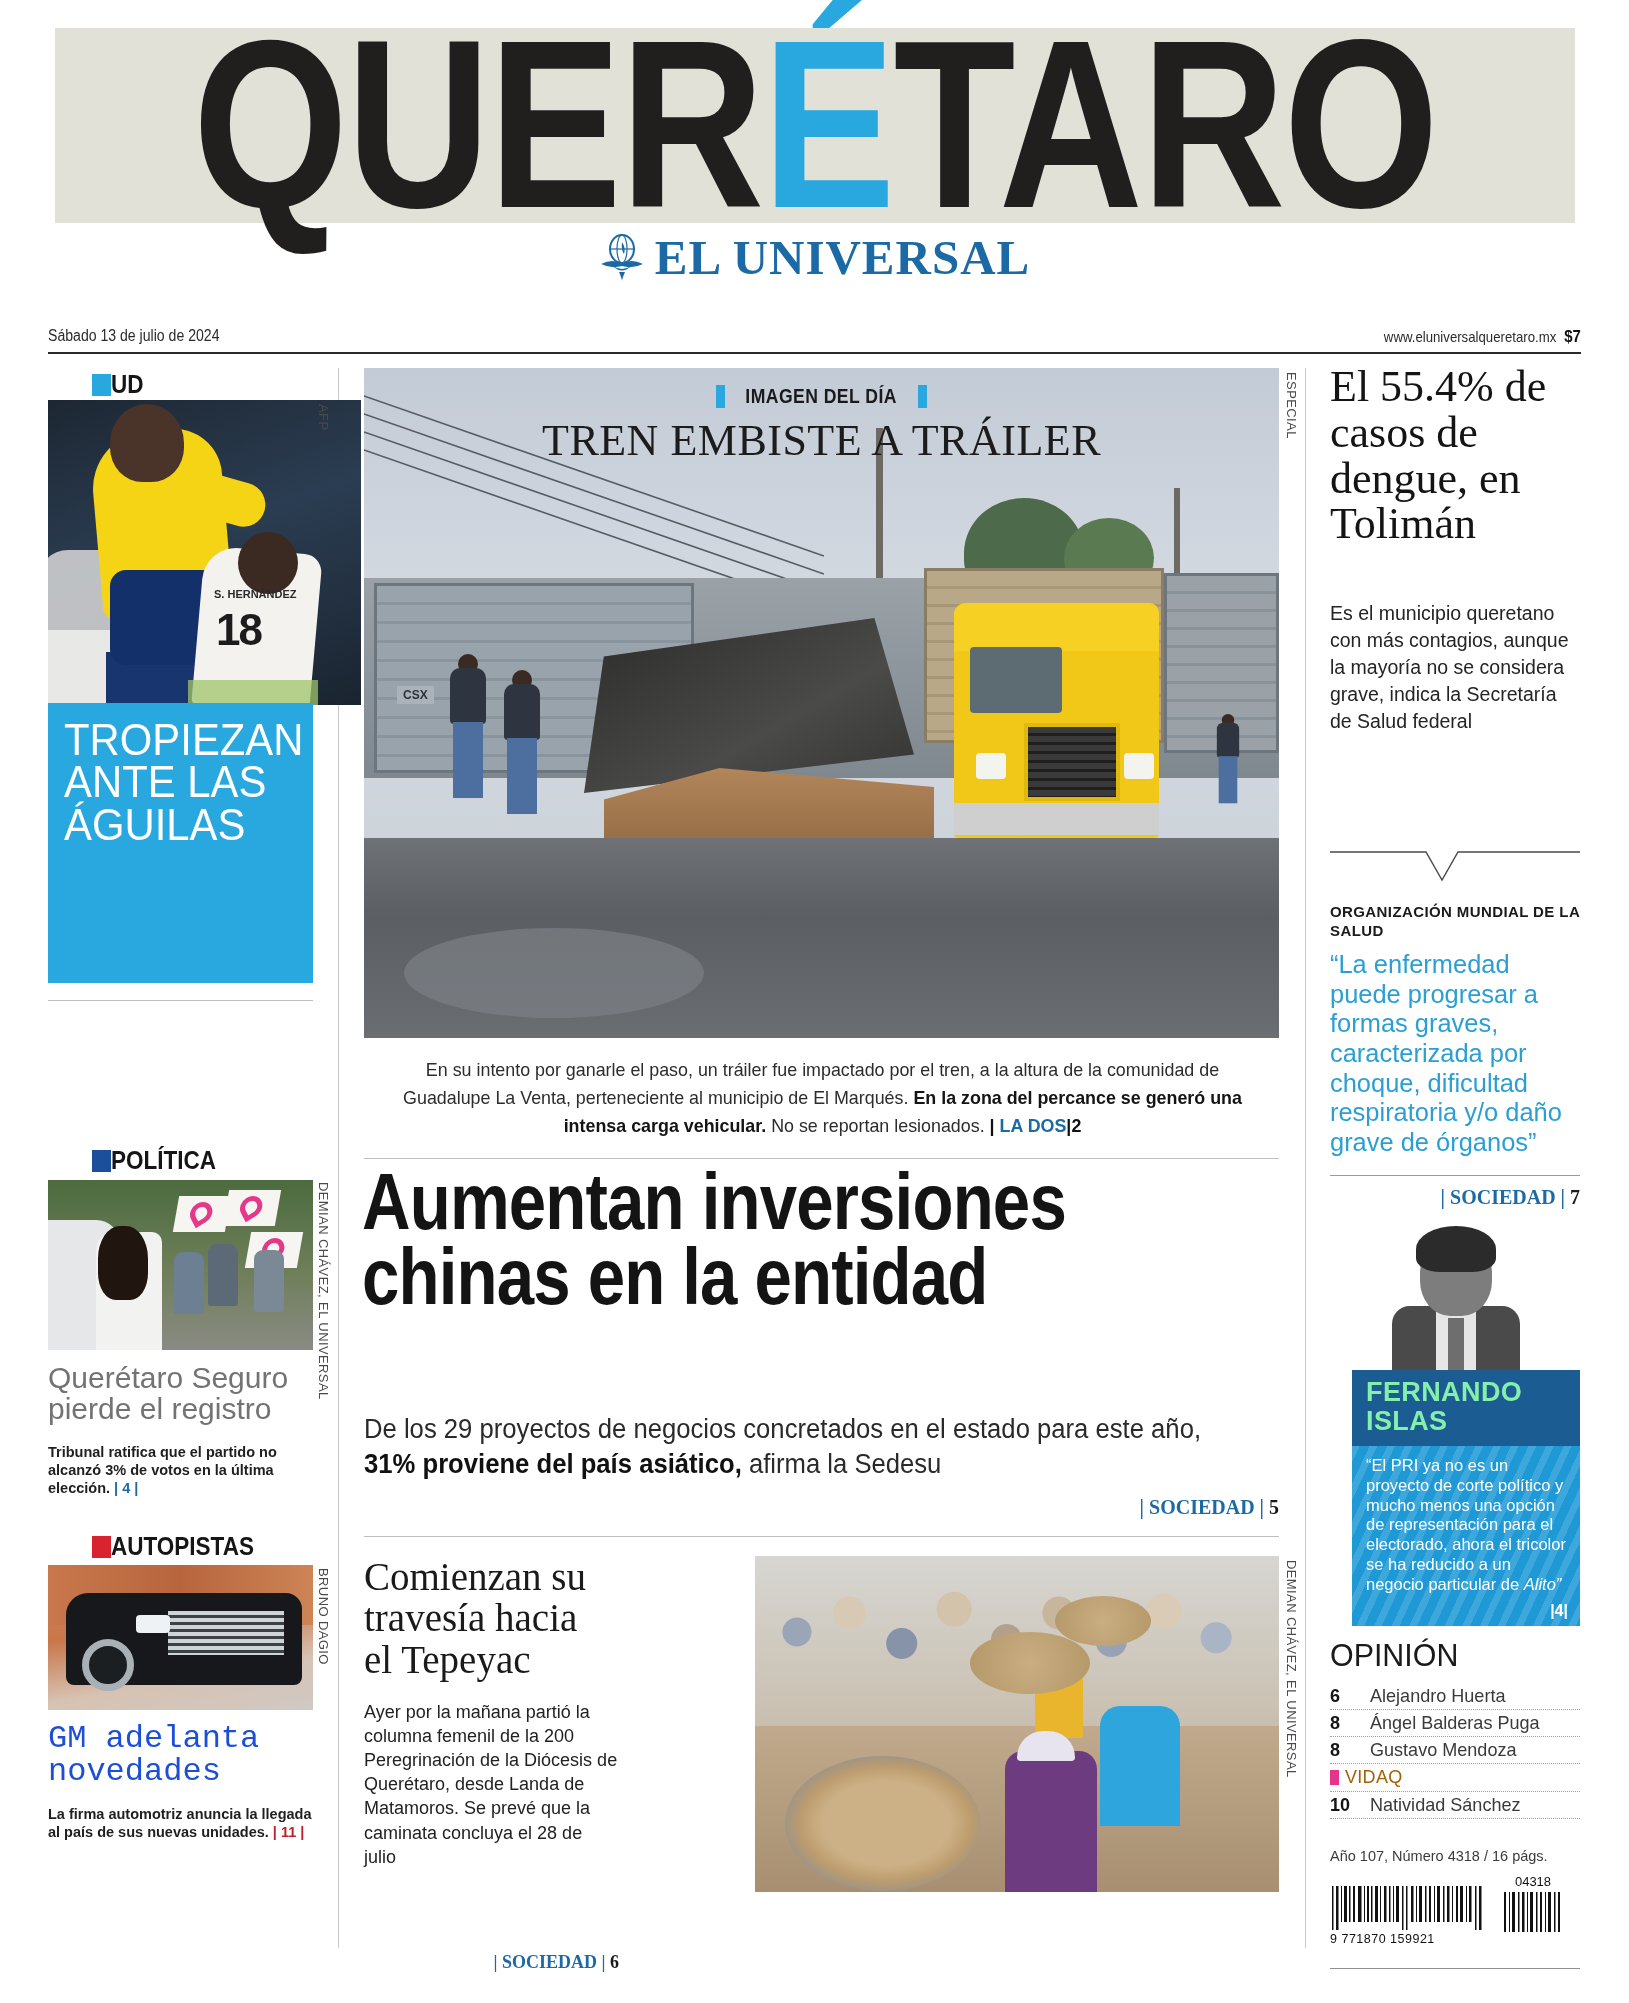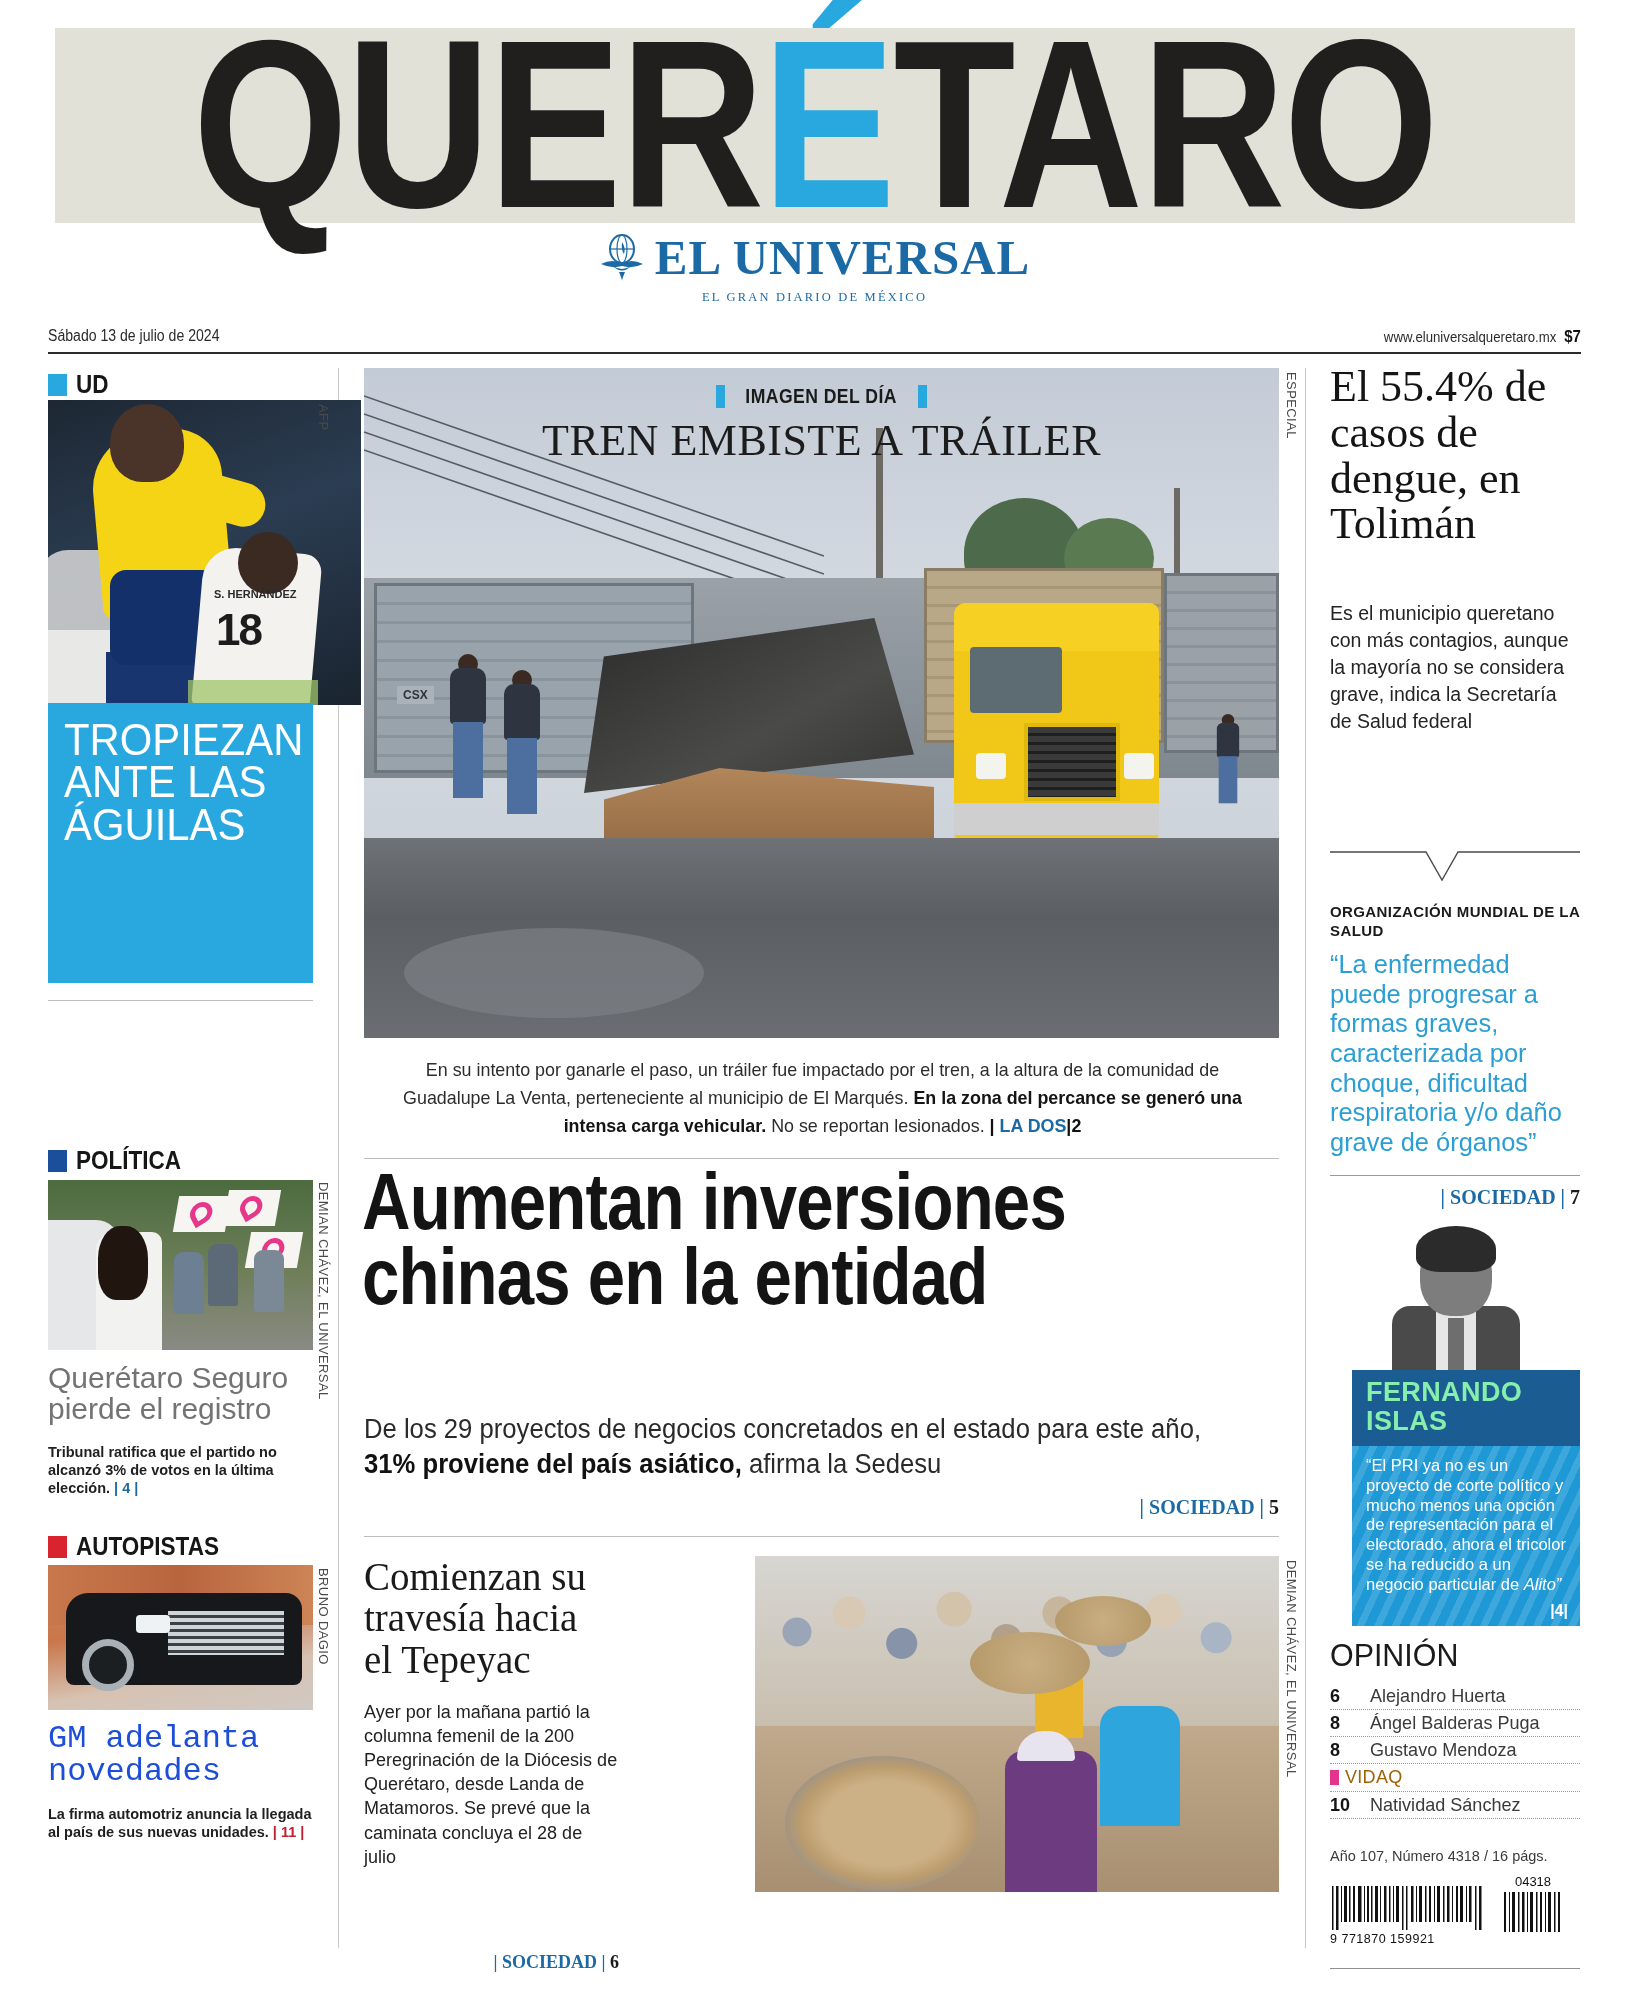--- a/index.html
+++ b/index.html
@@ -65,21 +65,21 @@
   }
   .siteline .price{font-weight:bold;font-size:17px;margin-left:9px;color:#111;}
   .rule-top{
     position:absolute;left:48px;top:352px;width:1533px;height:2px;background:#2b2b2b;
   }
 
   
   .vrule{position:absolute;width:1px;background:#c9c9c9;}
 
   
-  .kicker{display:flex;align-items:center;gap:9px;}
+  .kicker{display:flex;align-items:center;gap:0;margin-left:44px;}
   .kicker .sq{width:19px;height:22px;display:inline-block;}
   .kicker .kt{
     font-family:"Liberation Sans Narrow","Liberation Sans",sans-serif;
     font-weight:bold;font-size:25px;color:#161616;letter-spacing:0px;
     transform:scaleX(0.9);transform-origin:left;
   }
 
   
   .photo{position:absolute;overflow:hidden;background:#b9c0c6;}
   .credit-v{
@@ -404,21 +404,20 @@
         <ellipse cx="23" cy="17" rx="5" ry="14" fill="none" stroke="#1b6aa5" stroke-width="1.2"></ellipse>
         <line x1="11" y1="17" x2="35" y2="17" stroke="#1b6aa5" stroke-width="1.2"></line>
         <path d="M23 10 q4 6 2 12 q-3 -4 -2 -12z" fill="#1b6aa5"></path>
         <path d="M2 32 q12 -6 21 0 q9 -6 21 0 q-10 5 -21 2 q-11 3 -21 -2z" fill="#1b6aa5"></path>
         <path d="M14 34 q9 6 18 0 q-9 9 -18 0z" fill="#1b6aa5"></path>
         <path d="M20 40 q3 7 3 9 q0 -2 3 -9z" fill="#1b6aa5"></path>
       </svg>
     </span>
     <span class="logo-text">EL UNIVERSAL</span>
   </div>
-  <div class="logo-tag">EL GRAN DIARIO DE  MÉXICO</div>
 
   <div class="dateline">Sábado 13 de julio de 2024</div>
   <div class="siteline">
     <span>www.eluniversalqueretaro.mx</span><span class="price">$7</span>
   </div>
   <div class="rule-top"></div>
 
   <div class="vrule" style="left:338px;top:368px;height:1580px;"></div>
   <div class="vrule" style="left:1305px;top:368px;height:1580px;"></div>
 

